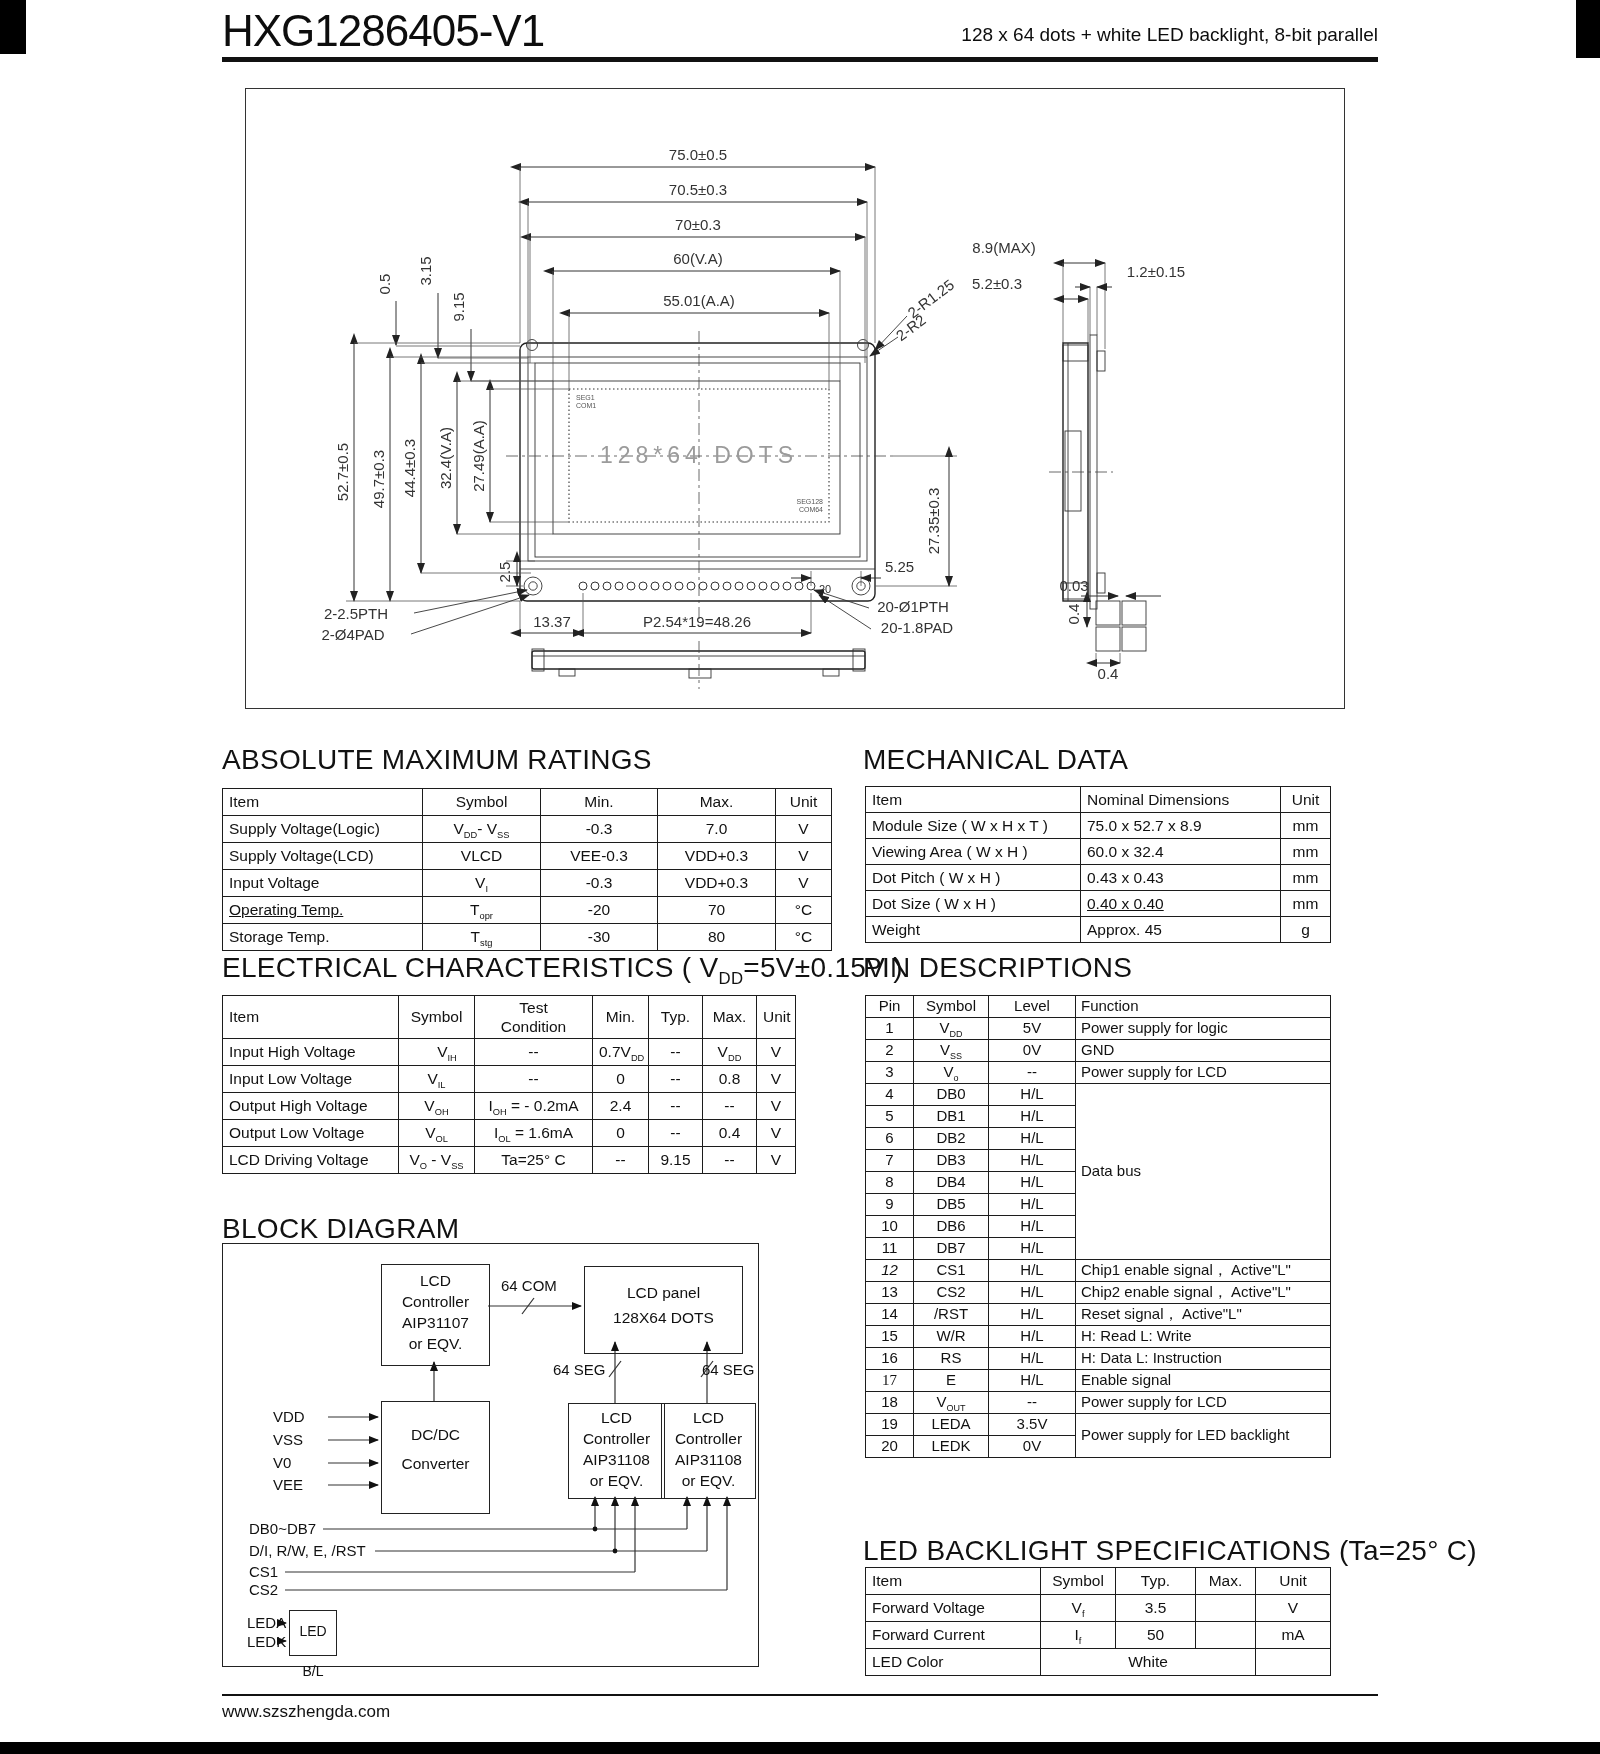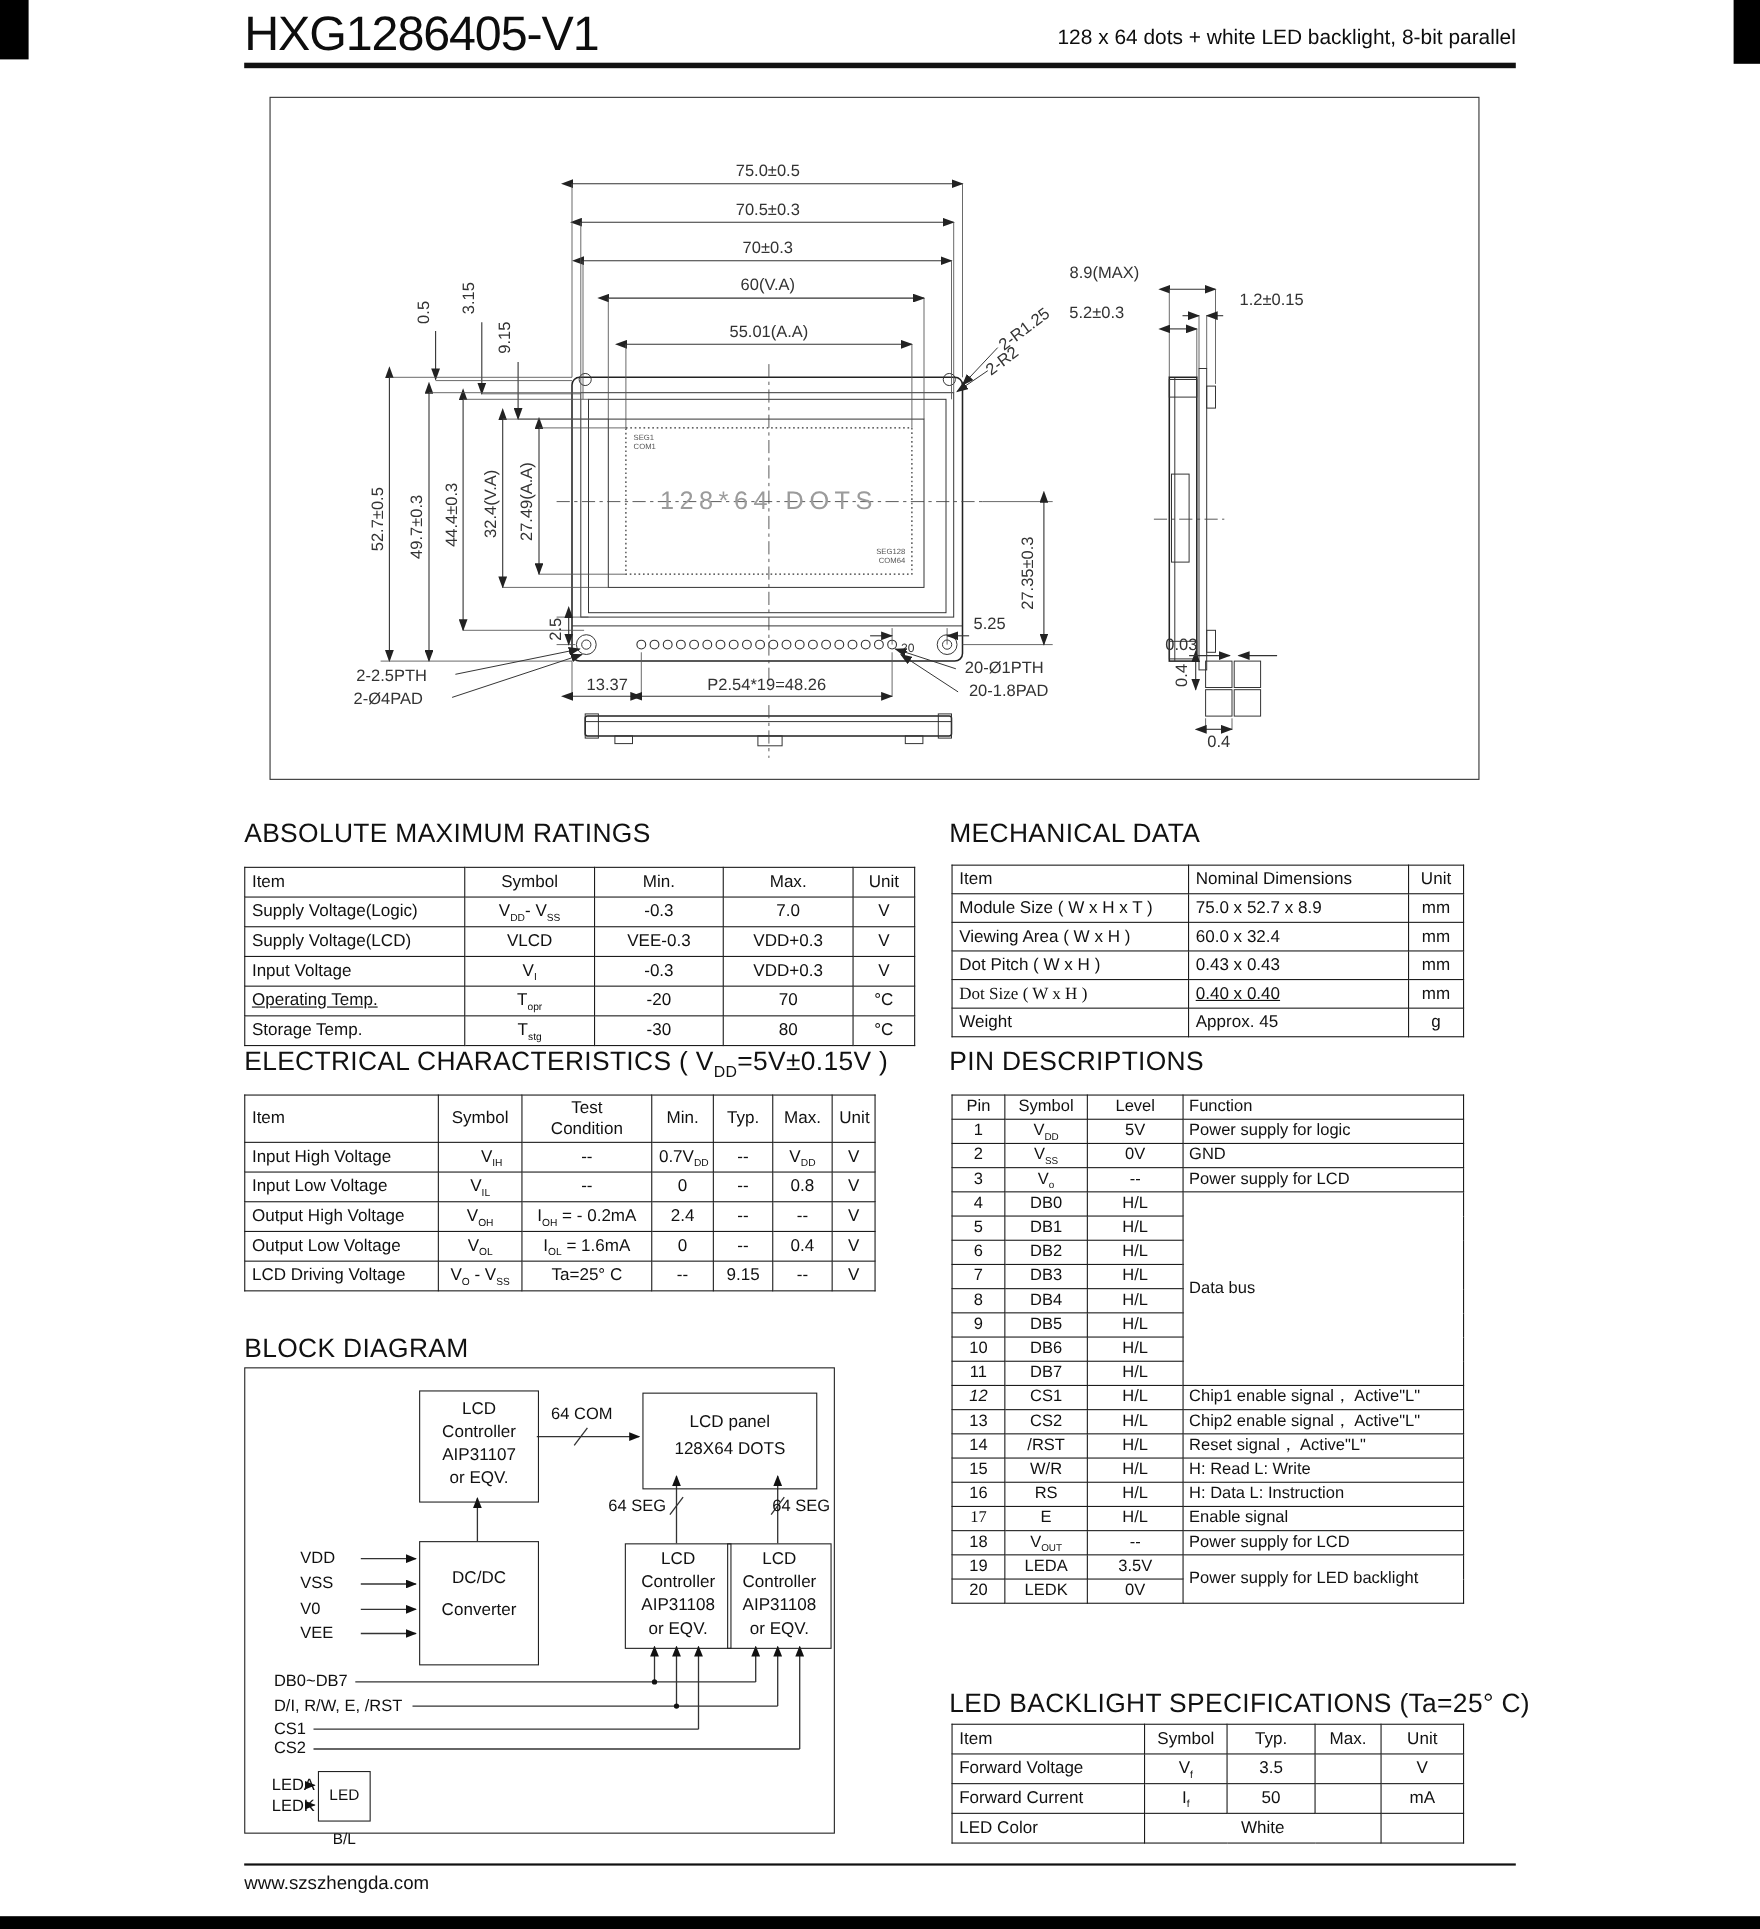--- a/index.html
+++ b/index.html
@@ -1,18 +1,18 @@
 <!DOCTYPE html>
 <html><head>
 <meta charset="utf-8">
 <style>
   html,body{margin:0;padding:0;background:#fff;}
   body{width:1600px;height:1754px;position:relative;font-family:"Liberation Sans",sans-serif;color:#111;overflow:hidden;}
   .abs{position:absolute;}
-  .sect-title{font-size:24px;letter-spacing:.3px;color:#111;white-space:nowrap;}
+  .sect-title{font-size:28px;letter-spacing:.3px;color:#111;white-space:nowrap;}
   table{border-collapse:collapse;table-layout:fixed;}
   th,td{border:1.6px solid #1c1c1c;font-weight:400;font-size:15.5px;color:#111;padding:1px 6px;vertical-align:middle;line-height:1.25;}
   sub{font-size:.6em;line-height:0;}
   .t-amr td,.t-amr th{height:24px;}
   .t-mech td,.t-mech th{height:23px;}
   .t-ec th{height:40px;}
   .t-ec td{height:24px;}
   .t-pin td,.t-pin th{height:21px;font-size:15px;padding:0 5px;}
   .t-led td,.t-led th{height:24px;}
   .h1{font-size:44px;letter-spacing:-1px;color:#0d0d0d;}
@@ -324,21 +324,21 @@
         <td style="text-align: left;">Viewing Area ( W x H )</td>
         <td style="text-align: left;">60.0 x 32.4</td>
         <td style="text-align: center;">mm</td>
       </tr>
       <tr>
         <td style="text-align: left;">Dot Pitch ( W x H )</td>
         <td style="text-align: left;">0.43 x 0.43</td>
         <td style="text-align: center;">mm</td>
       </tr>
       <tr>
-        <td style="text-align: left; font-family: Liberation Serif, serif;">Dot Size ( W x H )</td>
+        <td style="text-align: left;">Dot Size ( W x H )</td>
         <td style="text-align: left; text-decoration: underline;">0.40 x 0.40</td>
         <td style="text-align: center;">mm</td>
       </tr>
       <tr>
         <td style="text-align: left;">Weight</td>
         <td style="text-align: left;">Approx.  45</td>
         <td style="text-align: center;">g</td>
       </tr>
     </tbody>
   </table>

